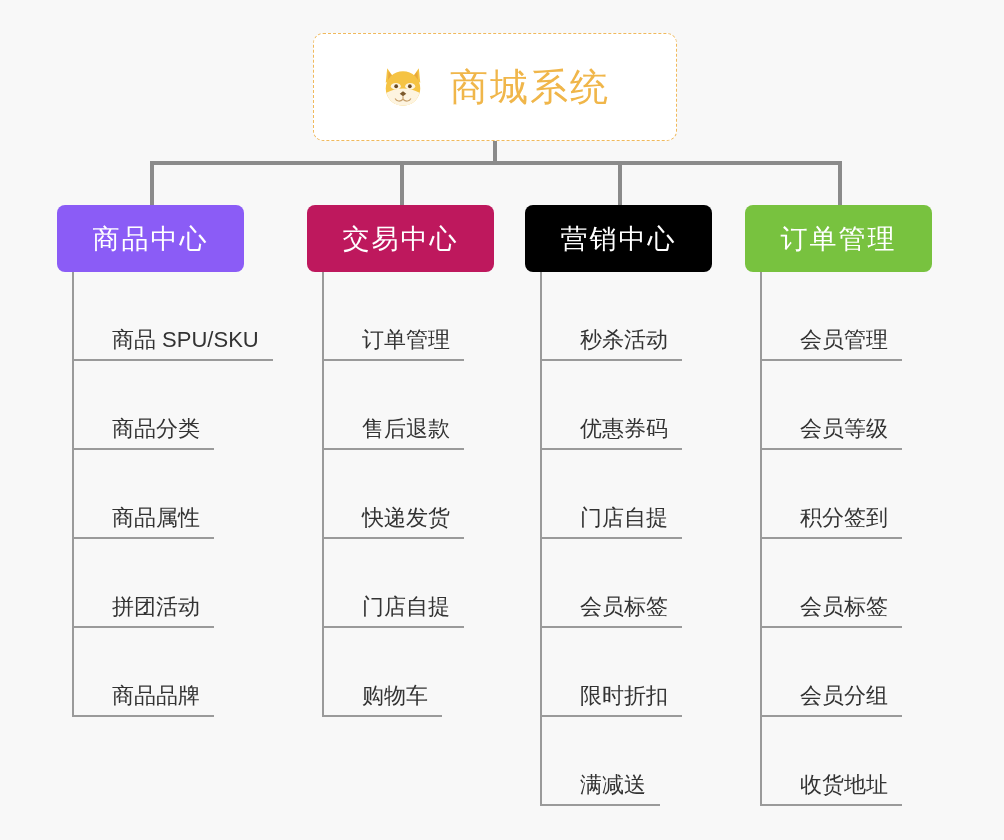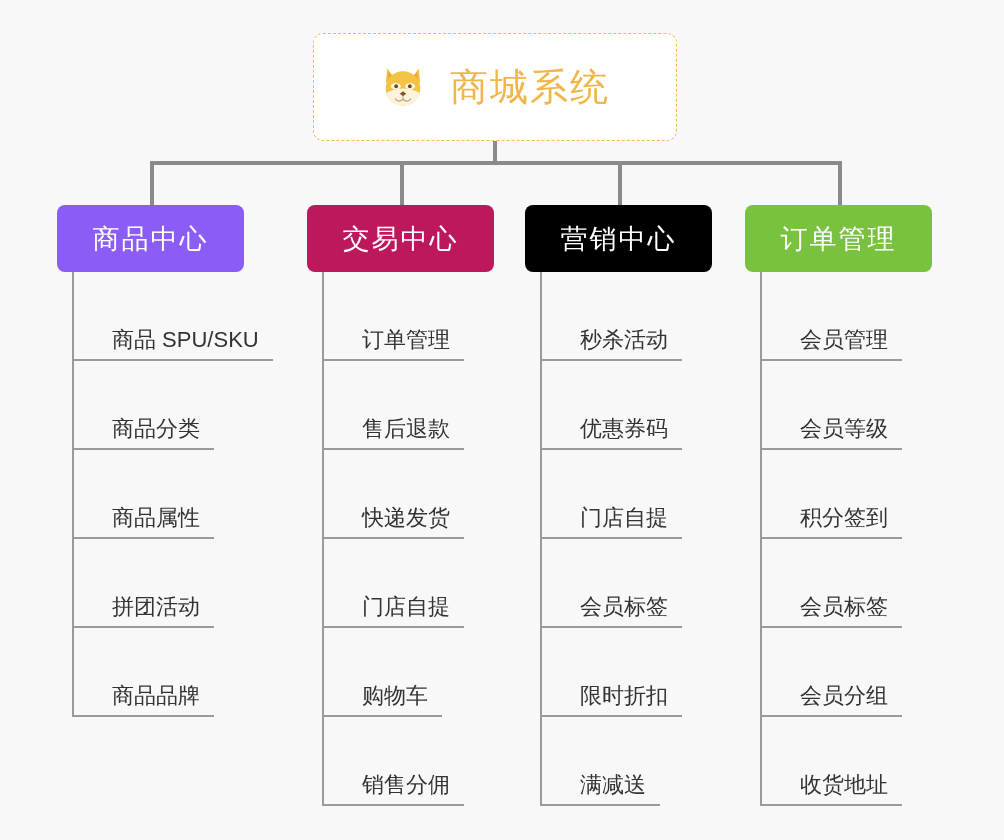--- a/index.html
+++ b/index.html
@@ -193,23 +193,20 @@
         </div>
       <div class="leaf-item">
           <span class="leaf-label">快递发货</span>
         </div>
       <div class="leaf-item">
           <span class="leaf-label">门店自提</span>
         </div>
       <div class="leaf-item">
           <span class="leaf-label">购物车</span>
         </div>
-      <div class="leaf-item">
-          <span class="leaf-label">销售分佣</span>
-        </div>
     </div>
   </div>
 
   <div class="column" style="left:525px;width:187px">
     <div class="cat-box" style="background:#000000;width:187px">
       <span>营销中心</span>
     </div>
     <div class="leaf-list">
       <div class="leaf-item">
           <span class="leaf-label">秒杀活动</span>

